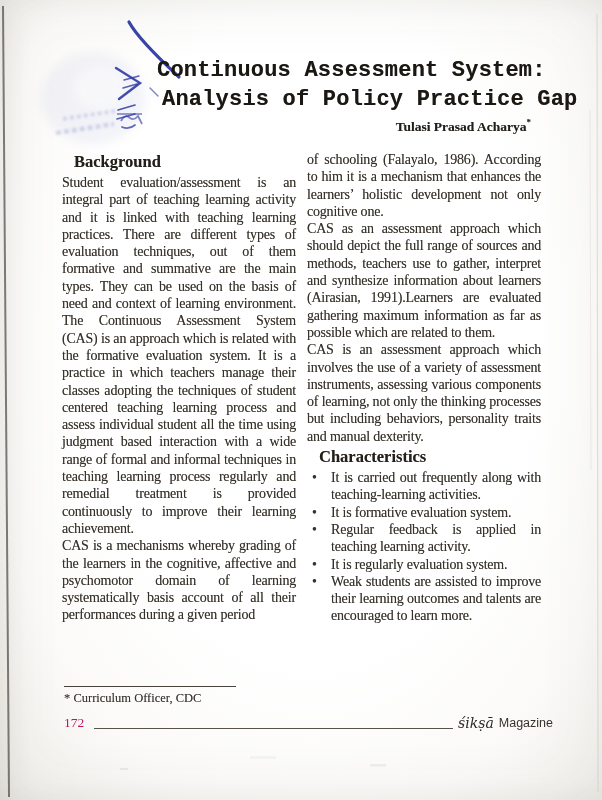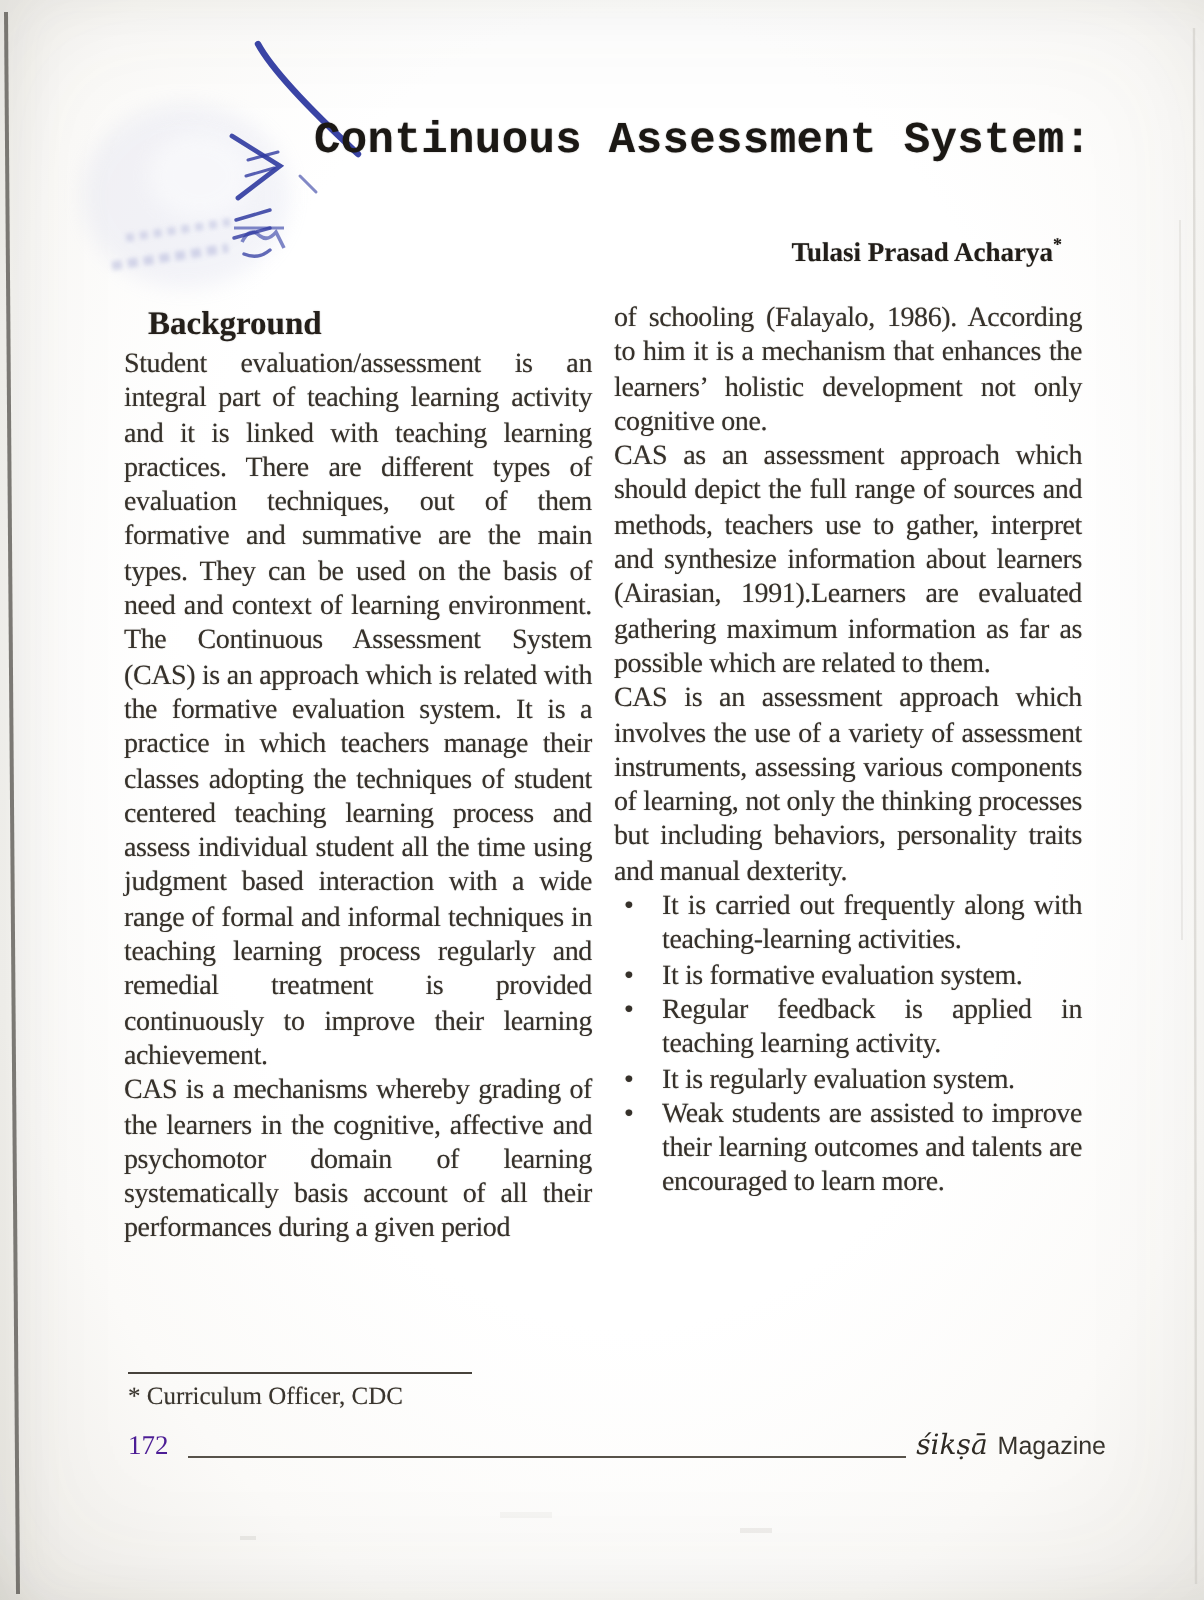--- a/index.html
+++ b/index.html
@@ -59,21 +59,21 @@
   .footnote{
     position:absolute;left:64px;top:691px;
     font-size:12.5px;color:#3a352e;
     text-shadow:0 0 0.4px rgba(58,53,46,0.45);
   }
   .footer{
     position:absolute;left:64px;right:49px;top:715px;
     display:flex;align-items:flex-end;
   }
   .footer .pagenum{
-    font-size:13.5px;color:#4c1d95;line-height:16px;
+    font-size:13.5px;color:#be185d;line-height:16px;
   }
   .footer .rule{
     flex:1;border-bottom:1.3px solid #57524a;margin:0 5px 2px 10px;height:1px;
   }
   .footer .journal{
     font-family:"DejaVu Serif", serif;font-style:italic;
     font-size:14px;color:#2e2a24;line-height:16px;
   }
   .footer .journal-suffix{
     font-family:"Liberation Sans", sans-serif;
@@ -127,36 +127,38 @@
 
   <g>
     <rect x="370" y="764" width="16" height="2.5" fill="#8a857d" opacity="0.12"></rect>
     <rect x="120" y="768" width="8" height="2" fill="#8a857d" opacity="0.14"></rect>
     <rect x="250" y="756" width="26" height="3" fill="#9a958d" opacity="0.08"></rect>
   </g>
 </svg>
 
 <div class="page-title">
   <div class="line1">Continuous Assessment System:</div>
+  <div class="line2">Analysis of Policy Practice Gap</div>
 </div>
 
 <div class="byline"><span>Tulasi Prasad Acharya</span><sup>*</sup></div>
 
 <div class="columns">
 
   <div class="col">
     <h2>Background</h2>
     <p>Student evaluation/assessment is an integral part of teaching learning activity and it is linked with teaching learning practices. There are different types of evaluation techniques, out of them formative and summative are the main types. They can be used on the basis of need and context of learning environment. The Continuous Assessment System (CAS) is an approach which is related with the formative evaluation system. It is a practice in which teachers manage their classes adopting the techniques of student centered teaching learning process and assess individual student all the time using judgment based interaction with a wide range of formal and informal techniques in teaching learning process regularly and remedial treatment is provided continuously to improve their learning achievement.</p>
     <p>CAS is a mechanisms whereby grading of the learners in the cognitive, affective and psychomotor domain of learning systematically basis account of all their performances during a given period</p>
   </div>
 
   <div class="col">
     <p>of schooling (Falayalo, 1986). According to him it is a mechanism that enhances the learners’ holistic development not only cognitive one.</p>
     <p>CAS as an assessment approach which should depict the full range of sources and methods, teachers use to gather, interpret and synthesize information about learners (Airasian, 1991).Learners are evaluated gathering maximum information as far as possible which are related to them.</p>
     <p>CAS is an assessment approach which involves the use of a variety of assessment instruments, assessing various components of learning, not only the thinking processes but including behaviors, personality traits and manual dexterity.</p>
+    <h2 class="mid">Characteristics</h2>
     <ul class="chars">
       <li>
         <span class="marker">•</span>
         <span>It is carried out frequently along with teaching-learning activities.</span>
       </li>
       <li>
         <span class="marker">•</span>
         <span>It is formative evaluation system.</span>
       </li>
       <li>

